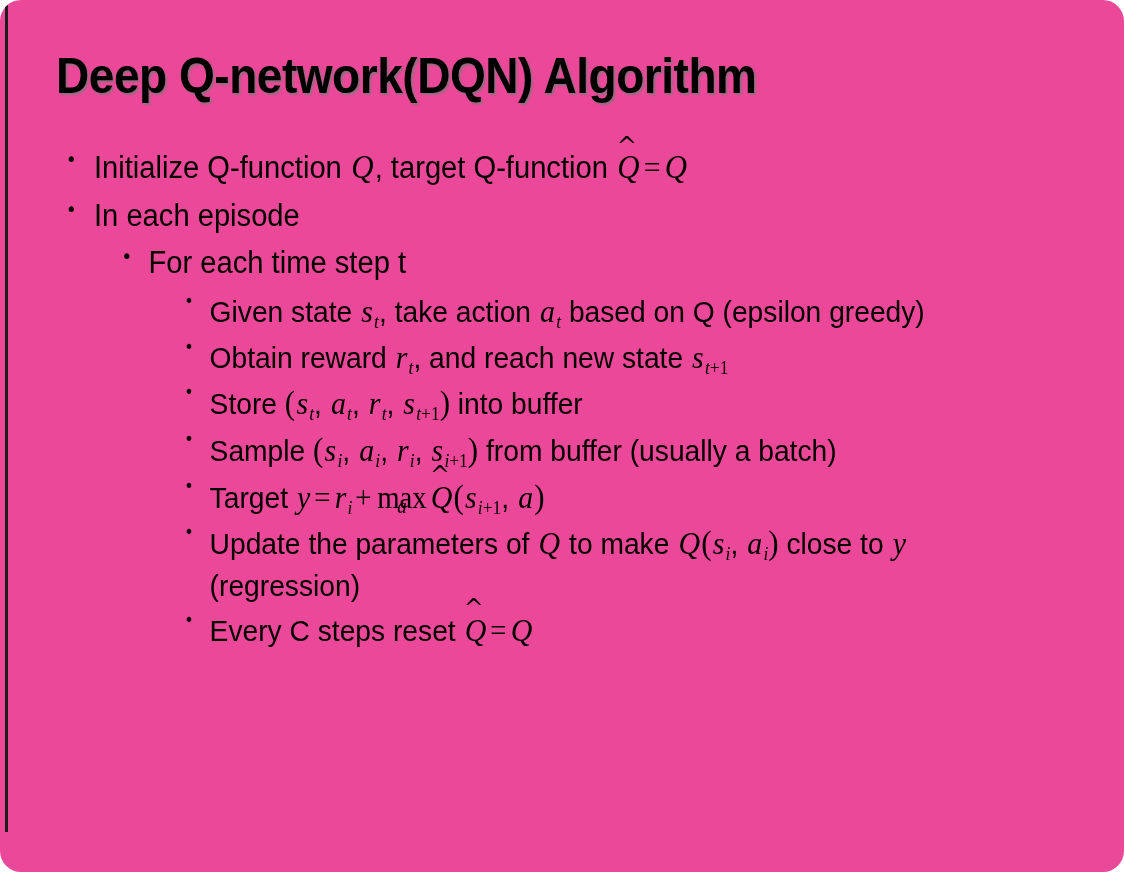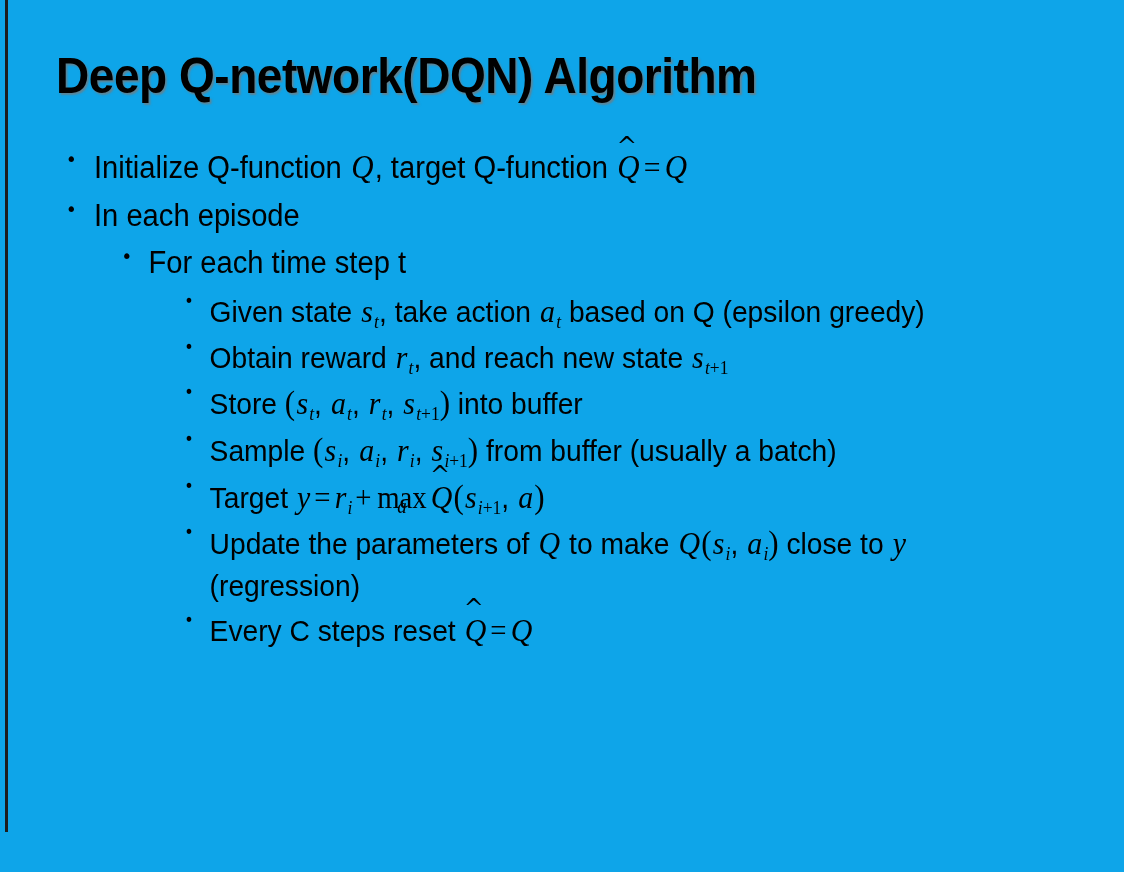--- a/index.html
+++ b/index.html
@@ -10,22 +10,23 @@
   }
   body {
     font-family: "Liberation Sans", sans-serif;
     -webkit-font-smoothing: antialiased;
   }
 
   .slide {
     position: relative;
     width: 1124px;
     height: 872px;
-    background: #0ea5e9;
+    background: #ec4899;
     overflow: hidden;
+    border-radius: 21px;
   }
 
   
   .left-rule {
     position: absolute;
     left: 5px;
     top: 0px;
     width: 3px;
     height: 832px;
     background: #1d1d1d;

